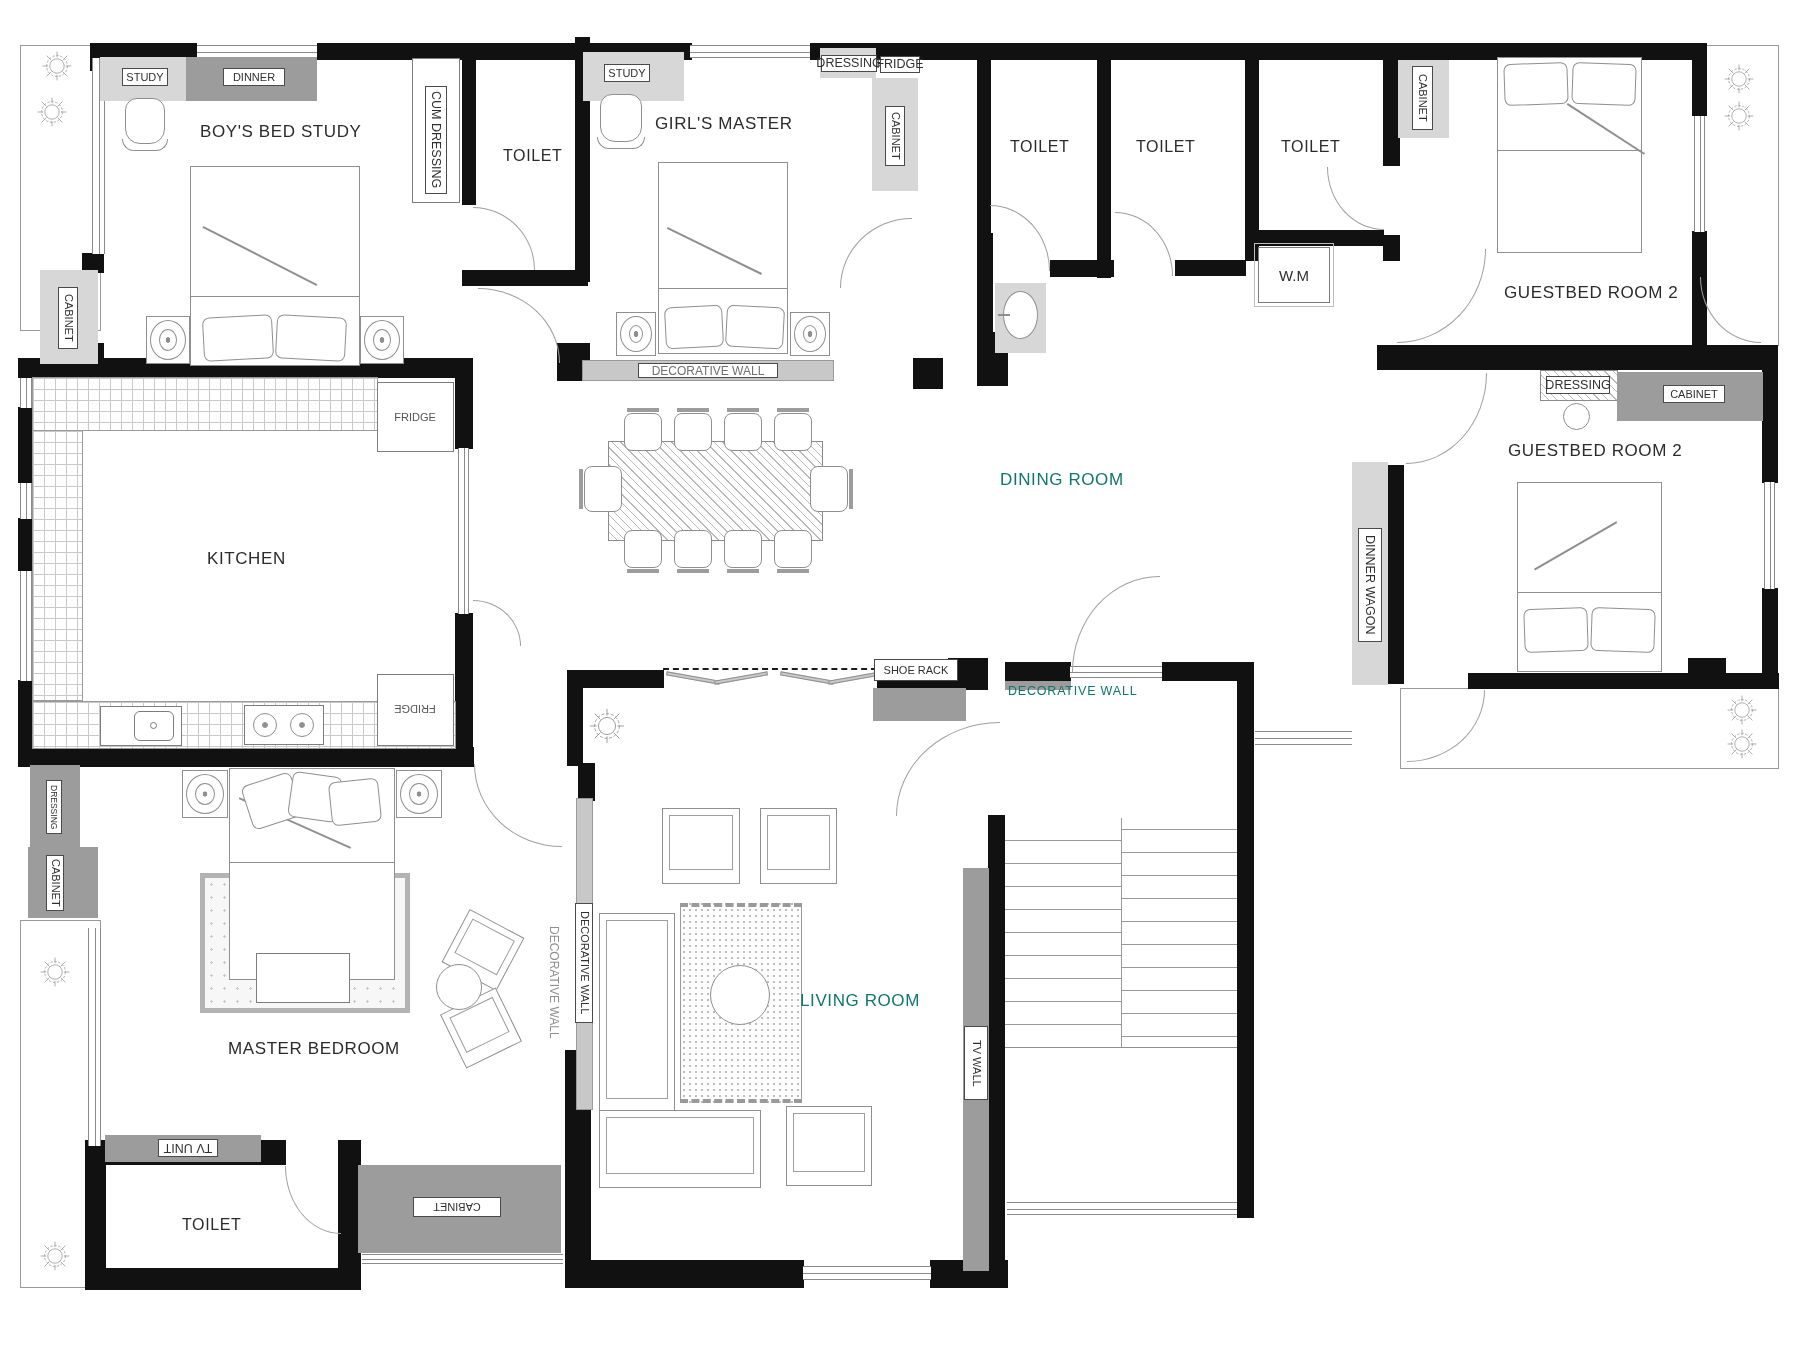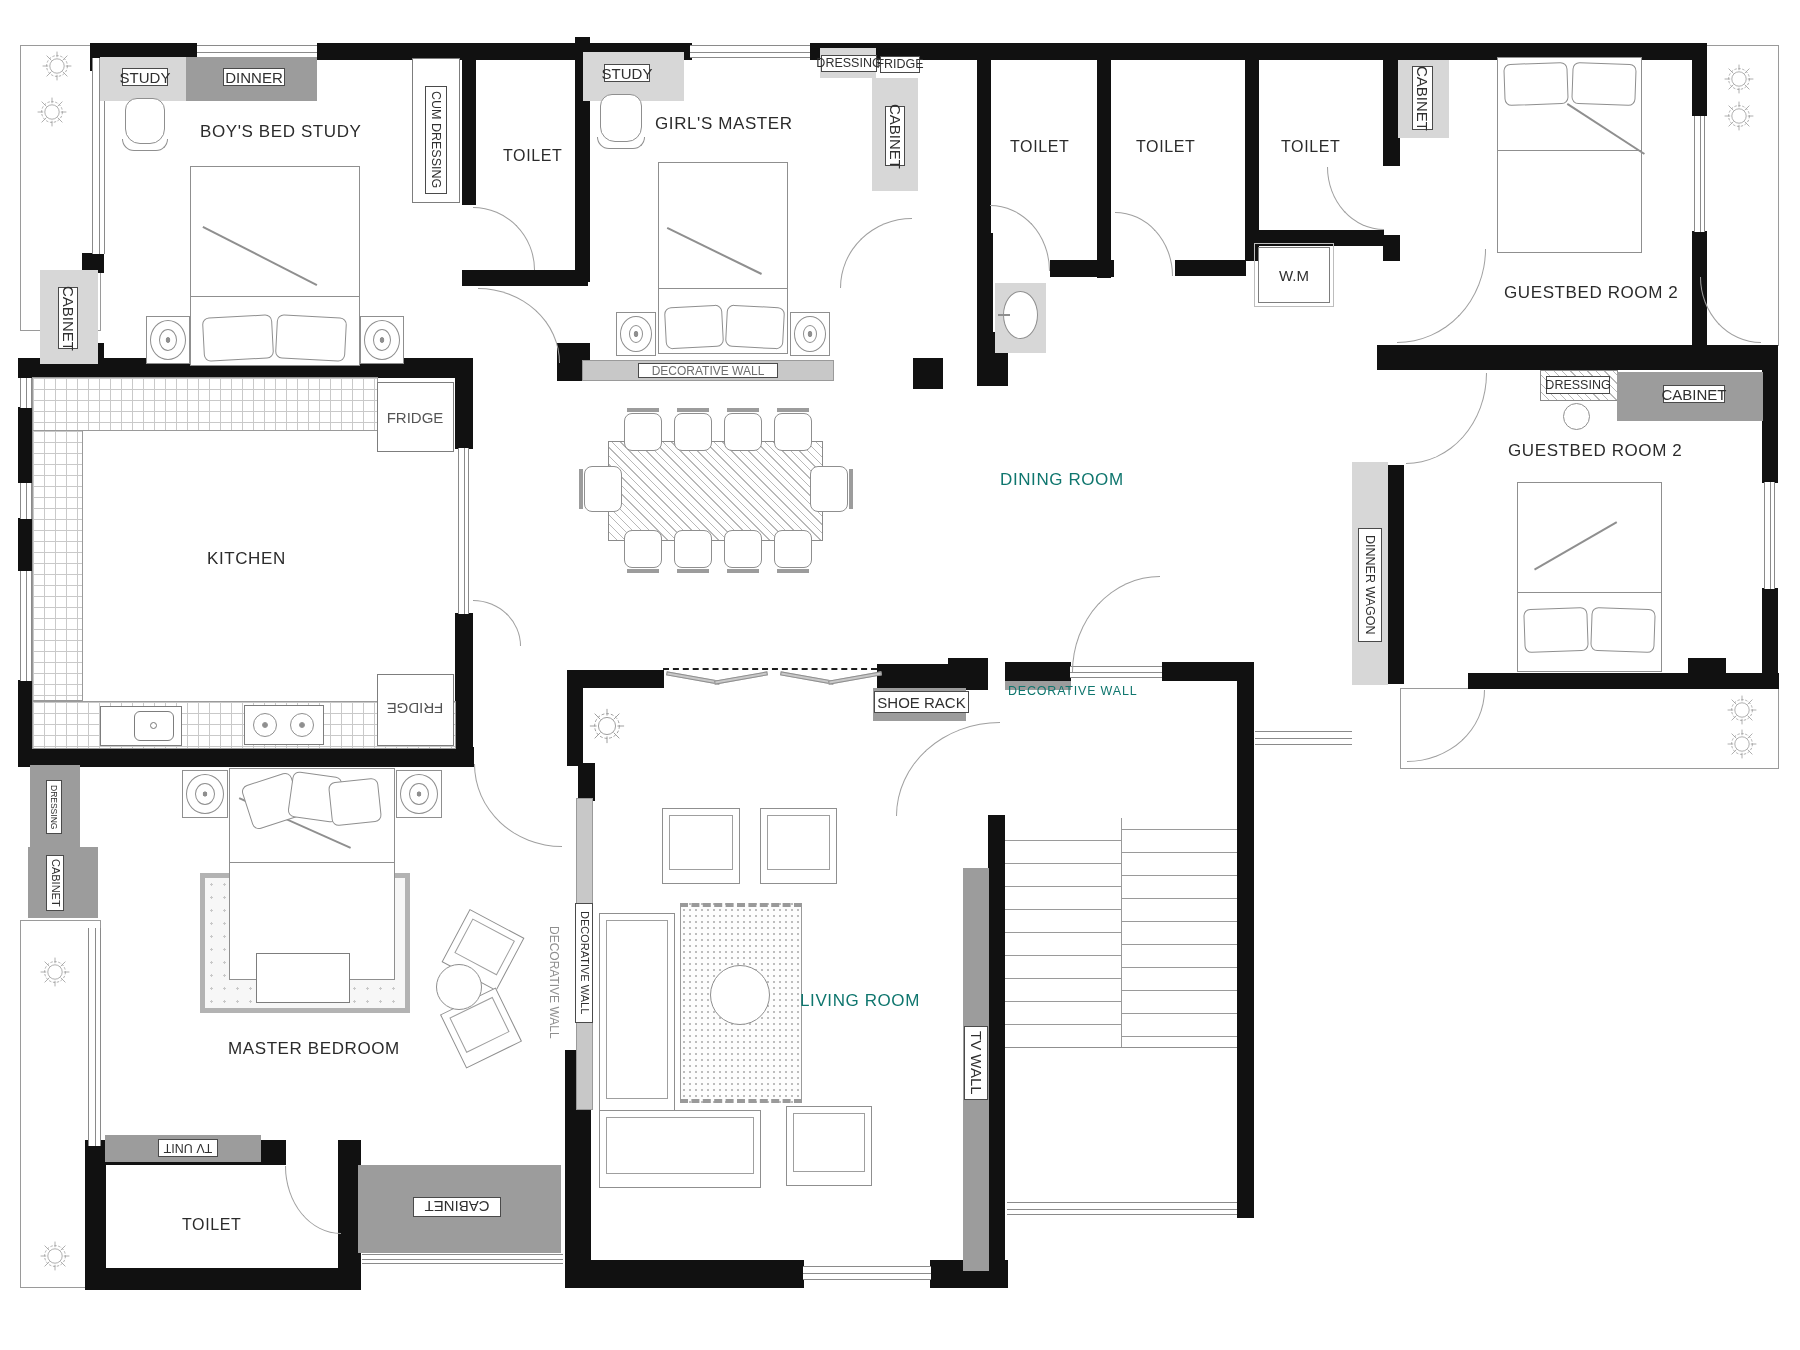--- a/index.html
+++ b/index.html
@@ -16,21 +16,21 @@
   
   .a{border:0 solid #9f9f9f}
   .aTR{border-top-width:1.3px;border-right-width:1.3px;border-top-right-radius:100% 100%}
   .aTL{border-top-width:1.3px;border-left-width:1.3px;border-top-left-radius:100% 100%}
   .aBR{border-bottom-width:1.3px;border-right-width:1.3px;border-bottom-right-radius:100% 100%}
   .aBL{border-bottom-width:1.3px;border-left-width:1.3px;border-bottom-left-radius:100% 100%}
   
   .gd{background:#9c9c9c}
   .gl{background:#d7d7d7}
   .strip{background:#c8c8c8;border:1px solid #9a9a9a}
-  .lb{background:#fff;border:1px solid #4a4a4a;color:#2f2f2f;font-size:15px;
+  .lb{background:#fff;border:1px solid #4a4a4a;color:#2f2f2f;font-size:11px;
       display:flex;align-items:center;justify-content:center;white-space:nowrap;line-height:1}
   .lbv{writing-mode:vertical-rl}
   .ud{transform:rotate(180deg)}
   .rt{color:#2b2b2b;font-size:17px;letter-spacing:.6px;white-space:nowrap}
   .gt{color:#0f766e}
   .vt{writing-mode:vertical-rl;color:#8f8f8f;font-size:12px;white-space:nowrap}
   
   .bed{border:1.4px solid #8f8f8f;background:#fff}
   .pil{border:1px solid #8f8f8f;border-radius:7px;background:#fff}
   .ln{background:#8f8f8f}
@@ -285,21 +285,21 @@
   <div class="p gd" style="left:358px;top:1165px;width:203px;height:88px"></div>
   <div class="p lb ud" style="left:413px;top:1197px;width:88px;height:20px">CABINET</div>
   <div class="p vt" style="left:547px;top:926px">DECORATIVE WALL</div>
 
   <div class="p dash" style="left:663px;top:668px;width:214px;height:0"></div>
   <div class="p fb" style="left:666px;top:676px;width:54px;height:4px;transform:rotate(10deg)"></div>
   <div class="p fb" style="left:714px;top:676px;width:54px;height:4px;transform:rotate(-10deg)"></div>
   <div class="p fb" style="left:780px;top:676px;width:54px;height:4px;transform:rotate(10deg)"></div>
   <div class="p fb" style="left:828px;top:676px;width:54px;height:4px;transform:rotate(-10deg)"></div>
   <div class="p gd" style="left:873px;top:688px;width:93px;height:33px"></div>
-  <div class="p lb" style="left:874px;top:691px;width:95px;height:22px">SHOE RACK</div>
+  <div class="p lb" style="left:874px;top:659px;width:84px;height:22px">SHOE RACK</div>
   <div class="p strip" style="left:576px;top:798px;width:17px;height:312px"></div>
   <div class="p lb lbv" style="left:575px;top:903px;width:18px;height:120px;font-size:11px">DECORATIVE WALL</div>
   <div class="p ac" style="left:662px;top:808px;width:78px;height:76px"></div>
   <div class="p ac" style="left:760px;top:808px;width:77px;height:76px"></div>
   <div class="p lrug" style="left:680px;top:903px;width:122px;height:200px"></div>
   <div class="p circ" style="left:710px;top:965px;width:60px;height:60px"></div>
   <div class="p rt gt" style="left:800px;top:991px">LIVING ROOM</div>
   <div class="p ac" style="left:599px;top:913px;width:76px;height:200px"></div>
   <div class="p ac" style="left:599px;top:1110px;width:162px;height:78px"></div>
   <div class="p ac" style="left:786px;top:1106px;width:86px;height:80px"></div>

